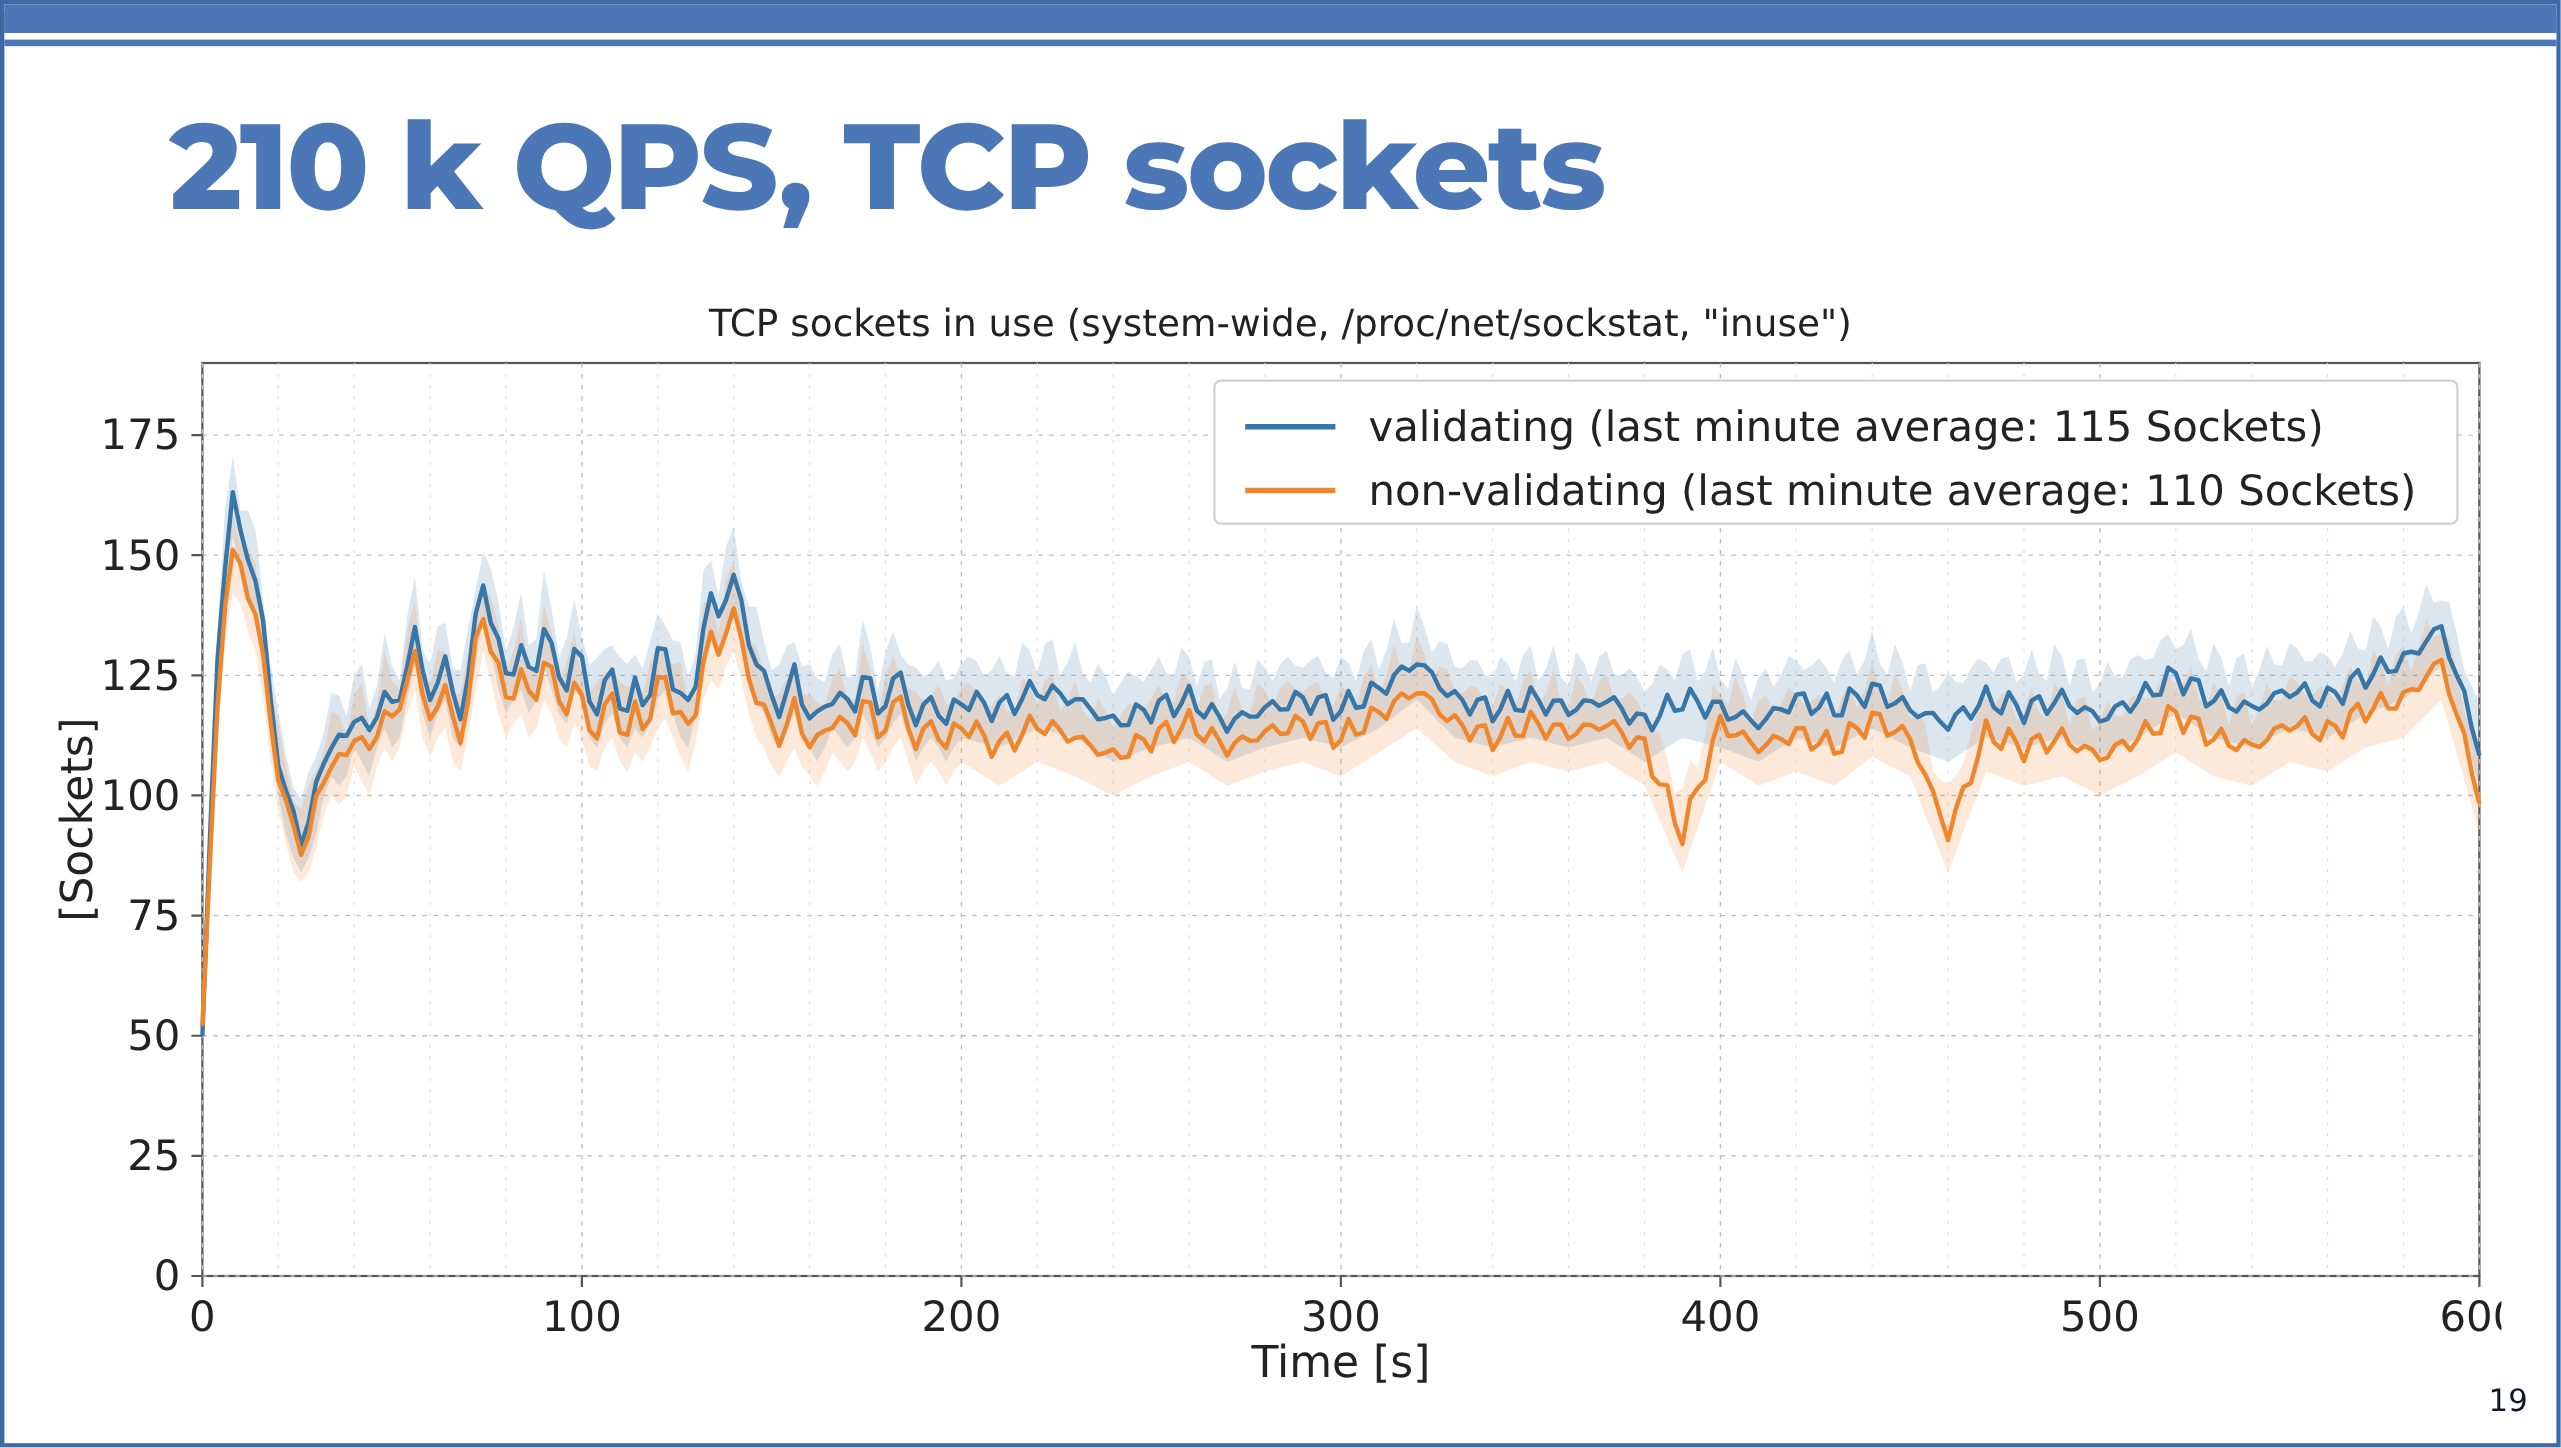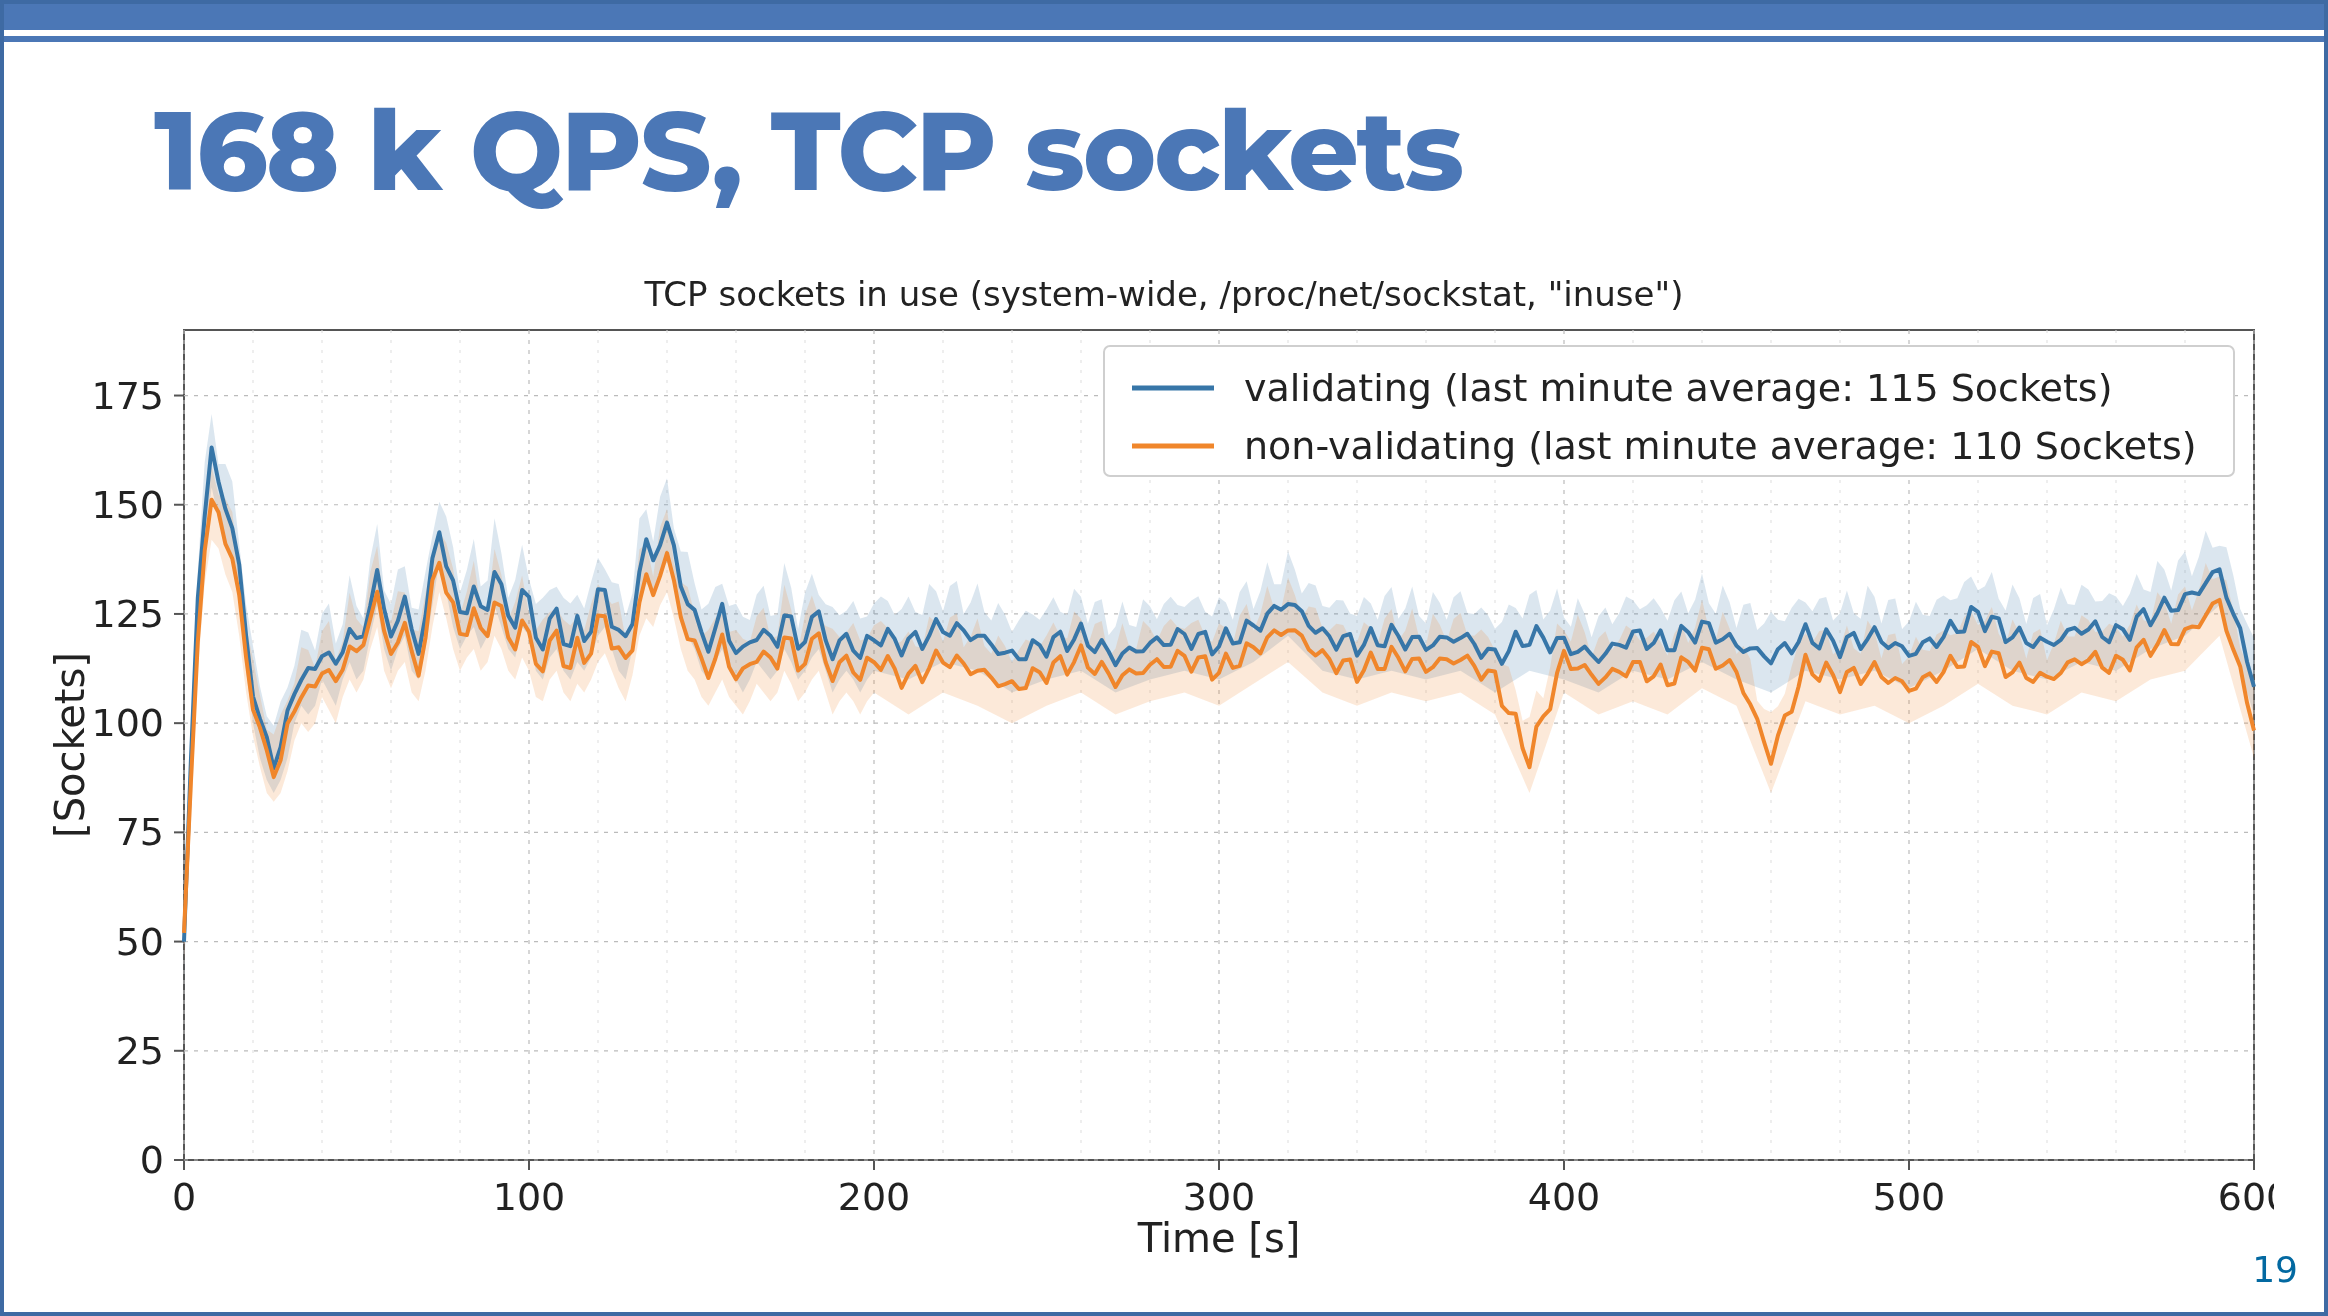--- a/index.html
+++ b/index.html
@@ -53,22 +53,22 @@
     margin: 0 0 6px 0;
     color: #222;
   }
   svg.chart {
     display: block;
   }
   .page-num {
     position: absolute;
     bottom: 22px;
     right: 26px;
-    font-size: 36px;
-    color: #0369a1;
+    font-size: 28px;
+    color: #0f172a;
   }
   .axis-label {
     font-size: 40px;
     fill: #222;
   }
   .tick-label {
     font-size: 38px;
     fill: #222;
   }
   .legend-box {
@@ -82,21 +82,21 @@
     fill: #222;
   }
 </style>
 </head>
 <body>
 
 <div class="slide">
   <div class="top-band"></div>
 
   <div class="content">
-    <h1 class="slide-title">168 k QPS, TCP sockets</h1>
+    <h1 class="slide-title">210 k QPS, TCP sockets</h1>
 
     <div class="chart-wrap">
       <div class="chart-title">TCP sockets in use (system-wide, /proc/net/sockstat, "inuse")</div>
       <svg class="chart" id="chart-svg" width="2240" height="950" viewBox="0 0 2240 950">
           <rect x="150" y="10" width="2070" height="830" fill="none" stroke="#555" stroke-width="2"></rect>
           <line x1="150" y1="10" x2="150" y2="840" stroke="#bbb" stroke-dasharray="4 6" stroke-width="1.2"></line>
           <line x1="150" y1="840" x2="150" y2="850" stroke="#555" stroke-width="2"></line>
           <text x="150" y="890" text-anchor="middle" class="tick-label">0</text>
           <line x1="495" y1="10" x2="495" y2="840" stroke="#bbb" stroke-dasharray="4 6" stroke-width="1.2"></line>
           <line x1="495" y1="840" x2="495" y2="850" stroke="#555" stroke-width="2"></line>

